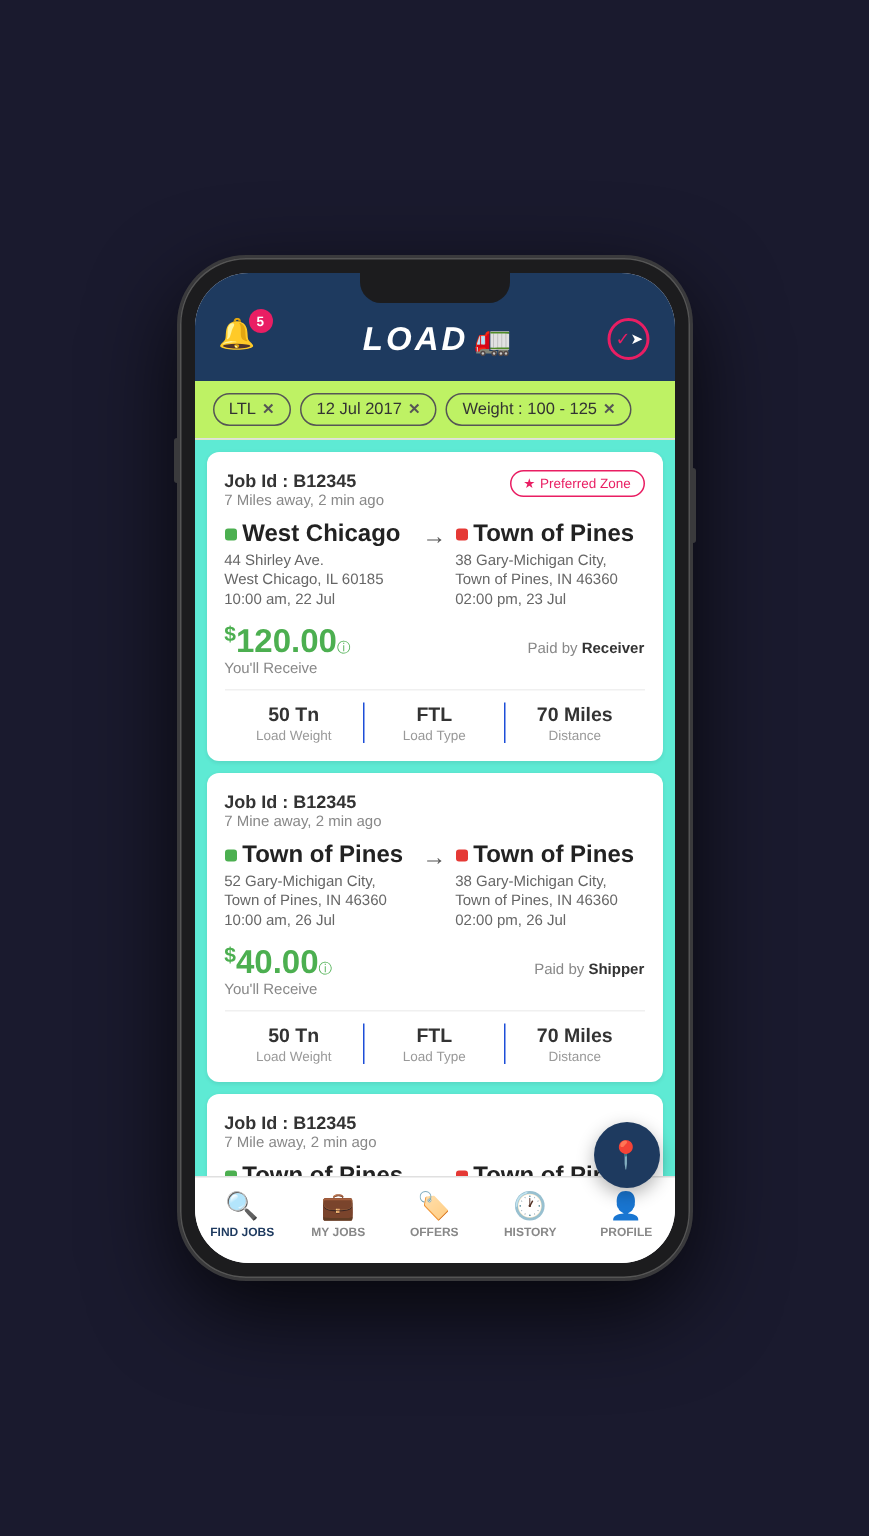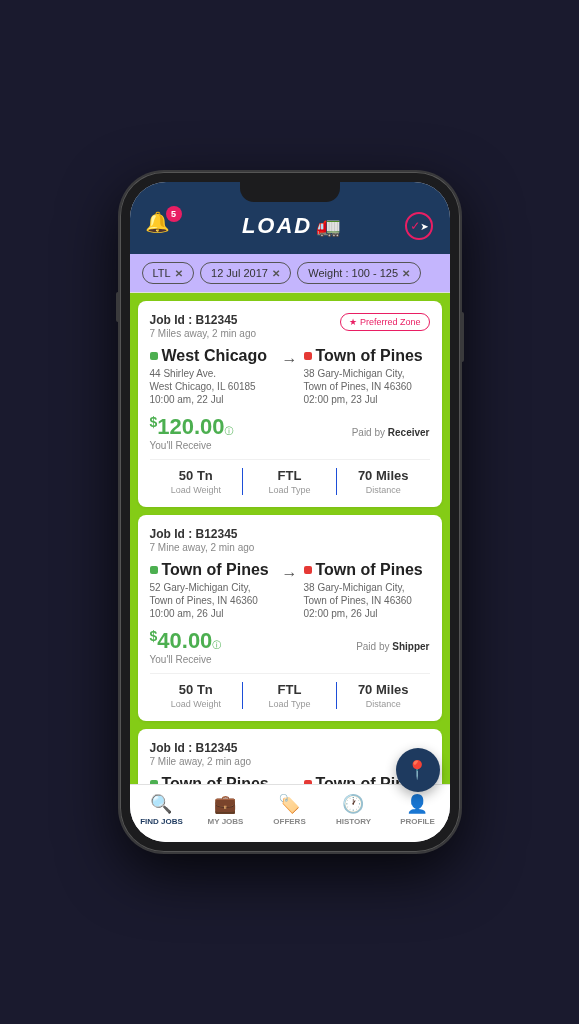--- a/index.html
+++ b/index.html
@@ -95,21 +95,21 @@
       height: 28px;
       border: 2px solid #e91e63;
       border-radius: 50%;
       display: flex;
       align-items: center;
       justify-content: center;
       background: transparent;
     }
     
     .filter-row {
-      background: #c4b5fd;
+      background: #bef264;
       padding: 8px 12px;
       display: flex;
       gap: 6px;
       align-items: center;
       flex-shrink: 0;
       border-bottom: 1px solid #e0e0e0;
     }
     .filter-chip {
       display: flex;
       align-items: center;
@@ -124,21 +124,21 @@
     }
     .chip-close {
       font-size: 10px;
       color: #555;
       font-weight: bold;
     }
     
     .content-area {
       flex: 1;
       overflow-y: auto;
-      background: #84cc16;
+      background: #5eead4;
     }
     
     .job-card {
       background: white;
       margin: 8px 8px;
       border-radius: 8px;
       padding: 12px;
       box-shadow: 0 1px 3px rgba(0,0,0,0.08);
     }
     .job-header {

